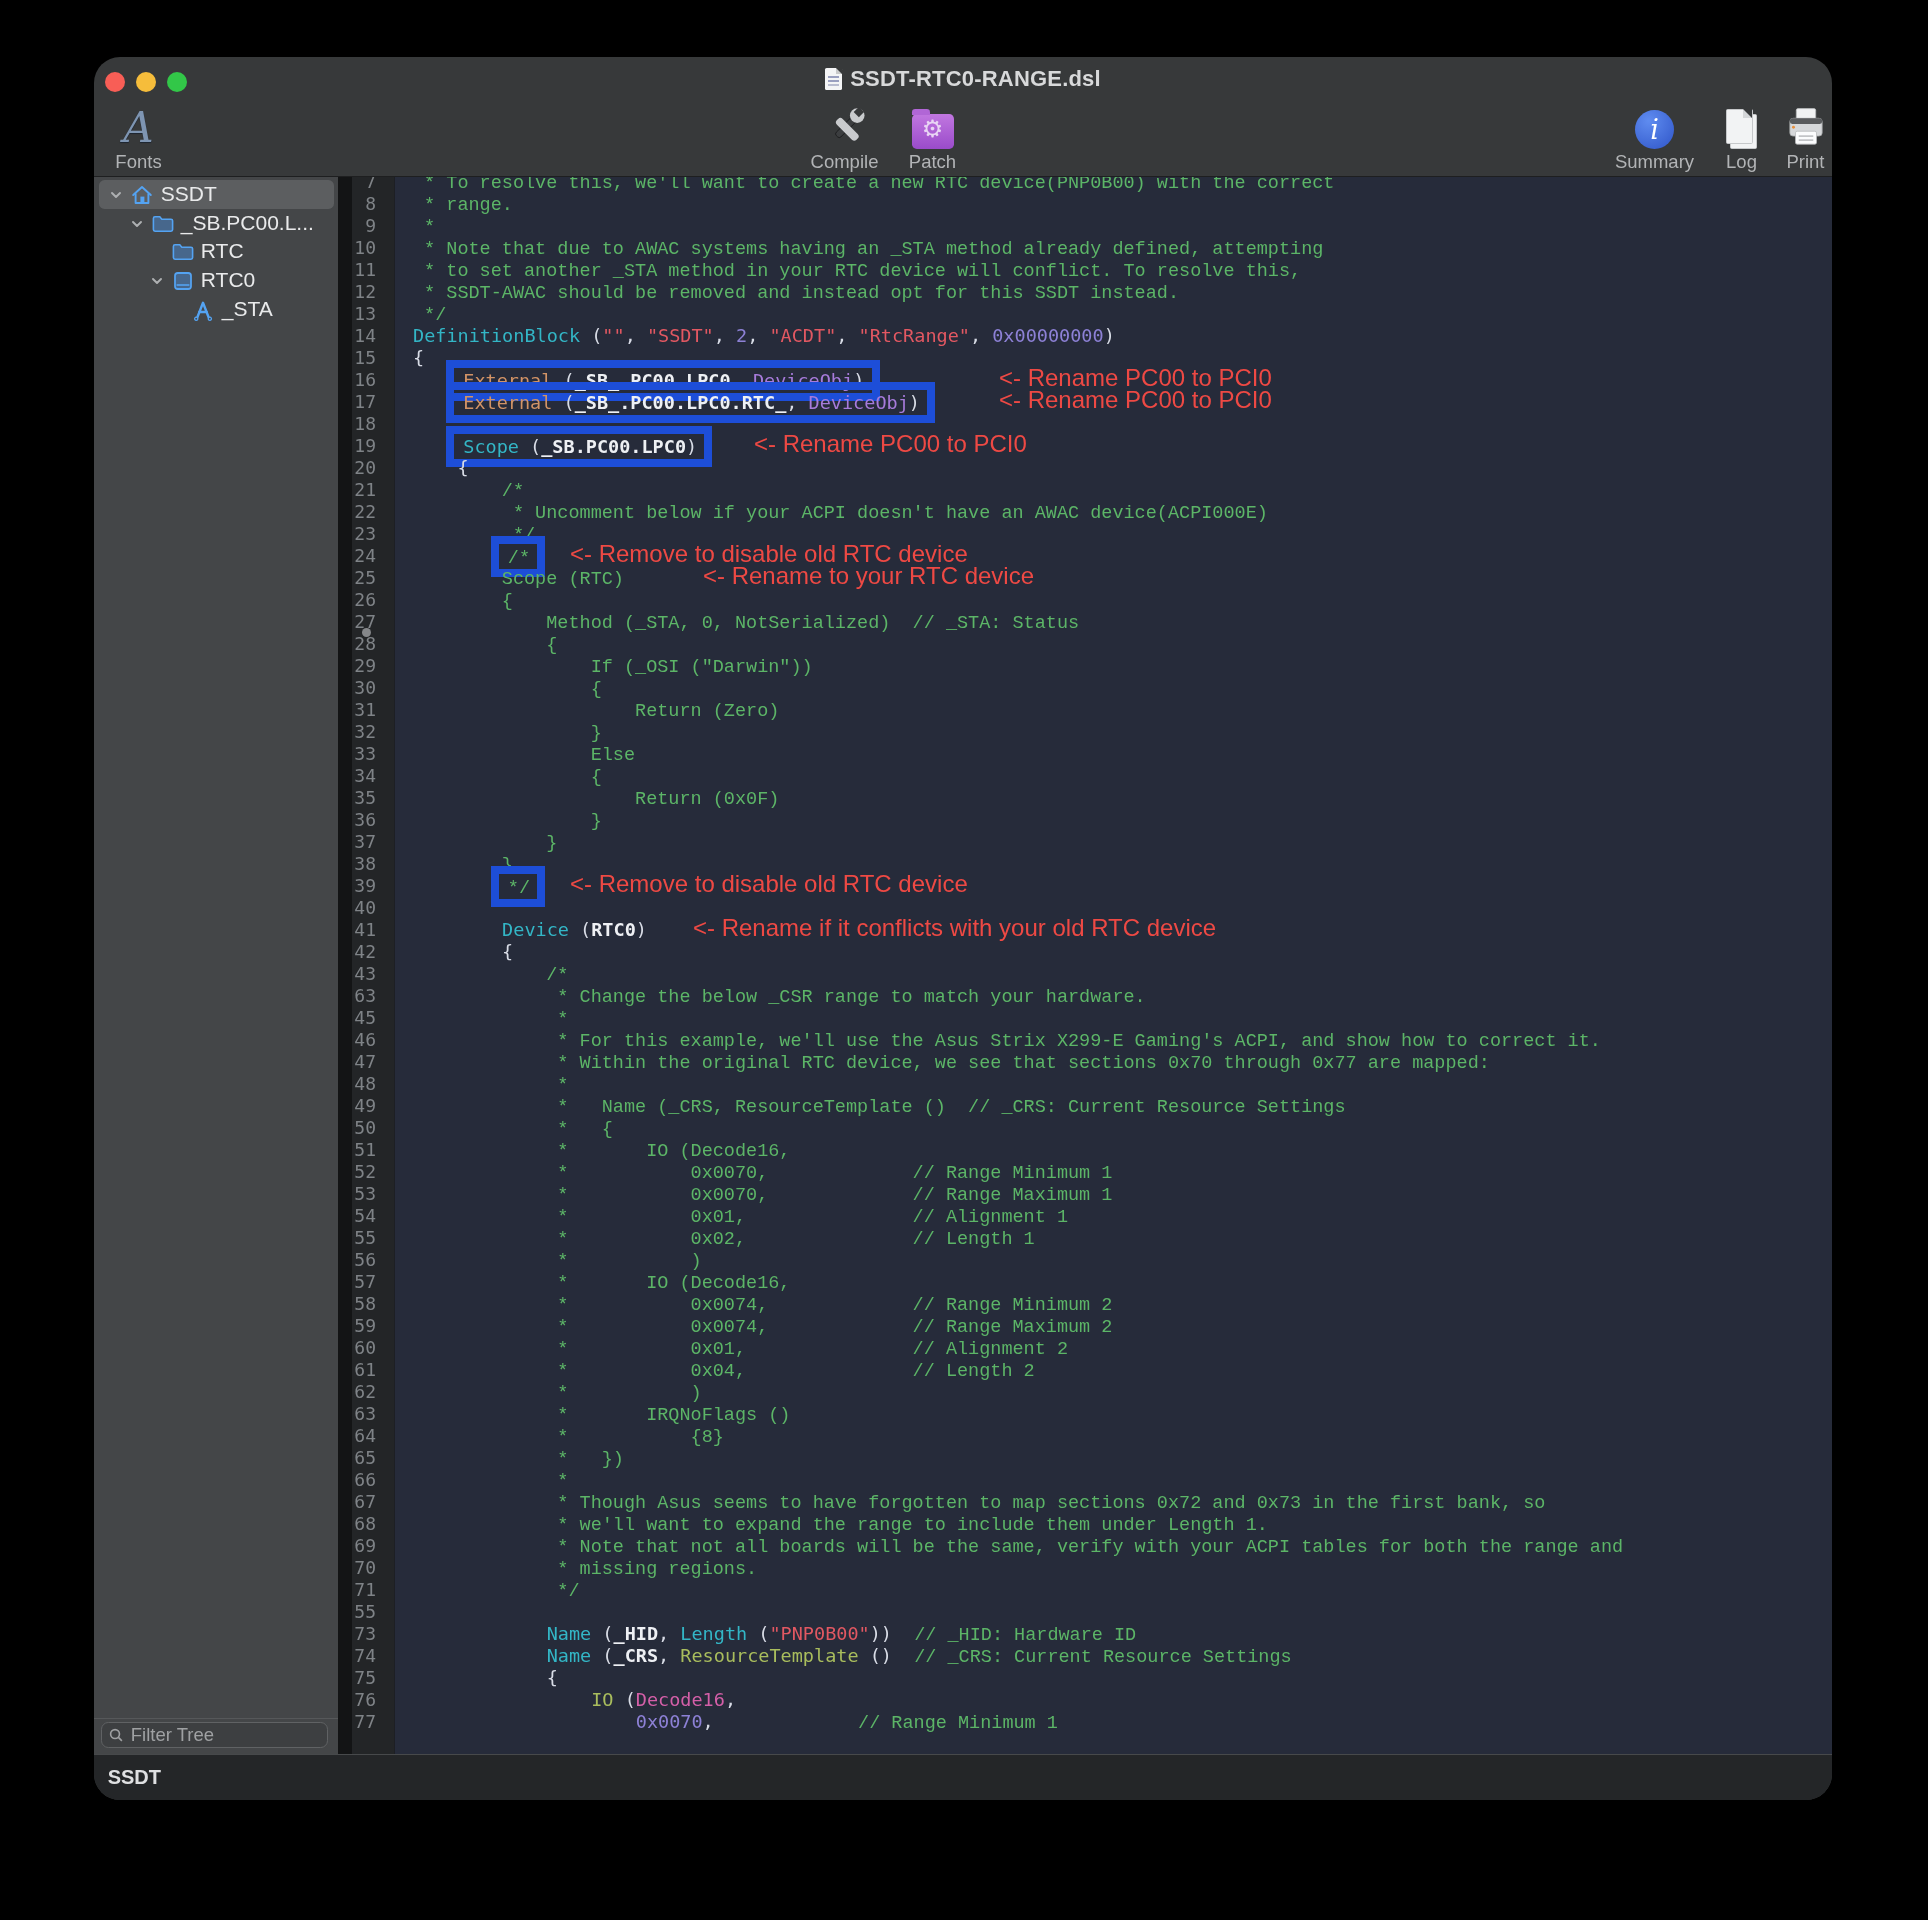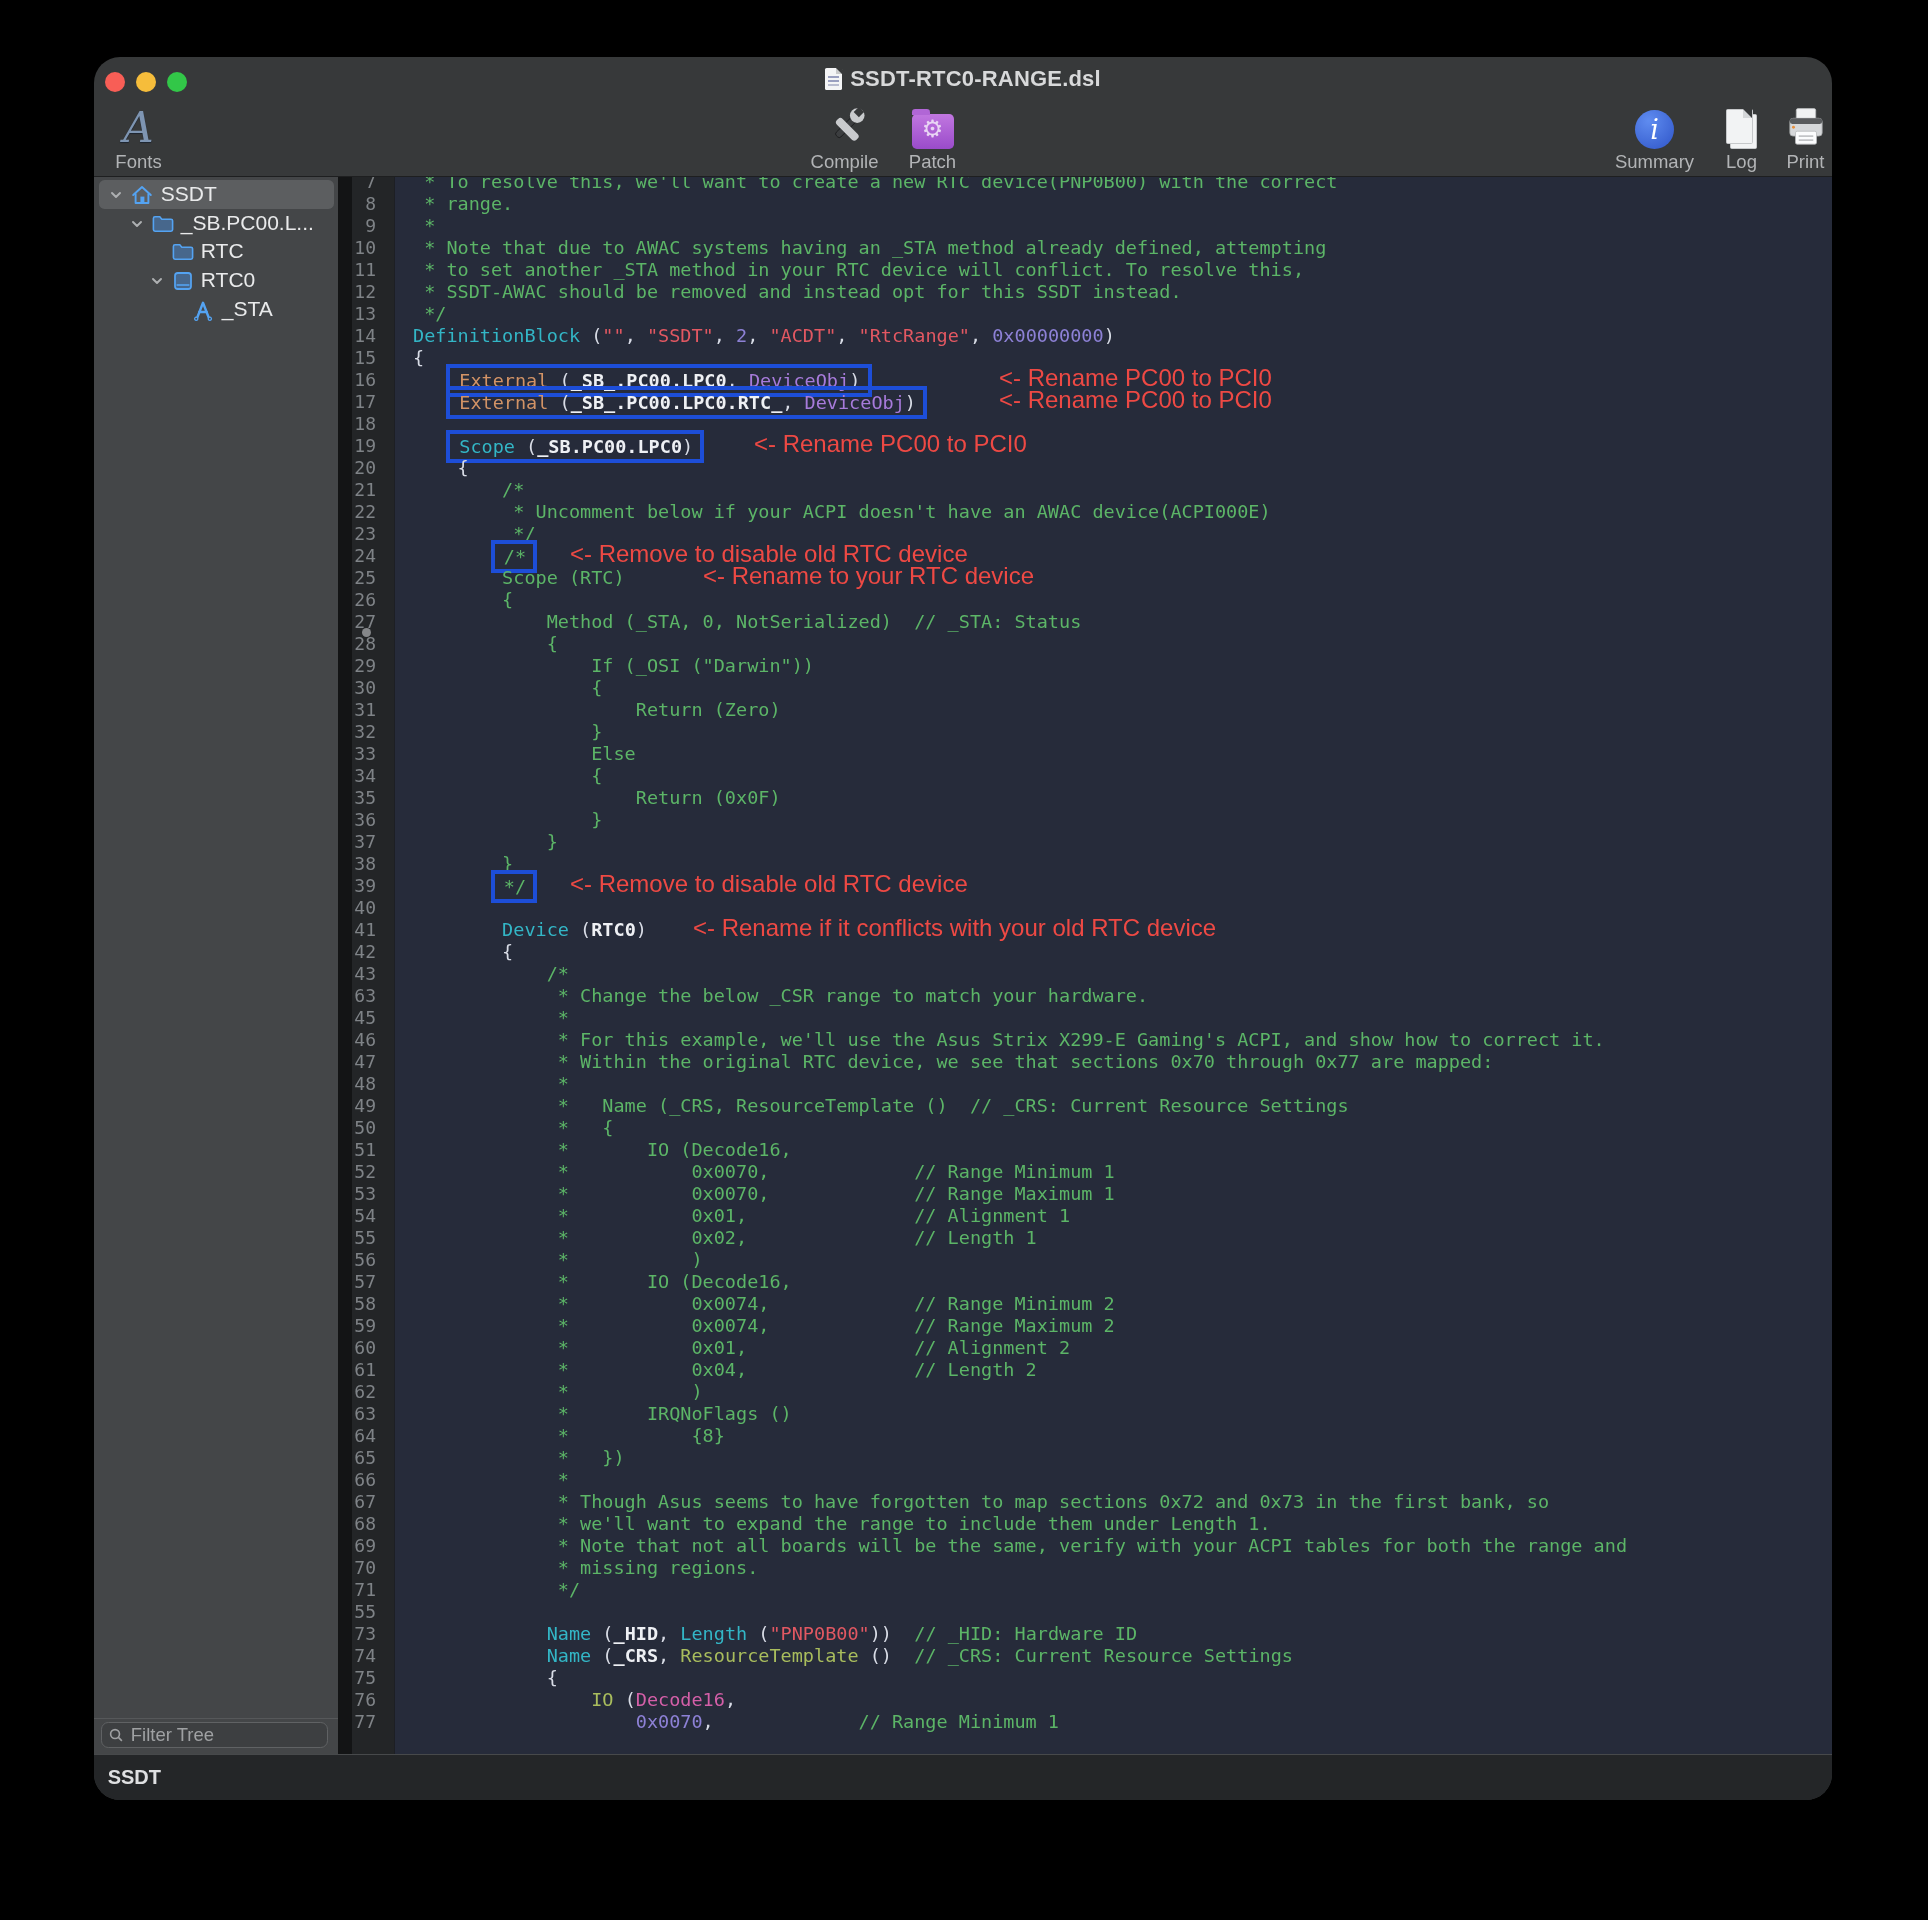--- a/index.html
+++ b/index.html
@@ -59,23 +59,23 @@
   .filterbox input{background:transparent;border:none;outline:none;color:#cfd1d3;font-size:18.5px;width:177px;
     font-family:"Liberation Sans",sans-serif;}
   .filterbox input::placeholder{color:#9fa1a3;}
   
   .rows{position:absolute;left:0;top:-5.6px;width:100%;}
   .row{position:relative;height:22px;line-height:22px;font-family:"DejaVu Sans Mono",monospace;
     font-size:18.5px;white-space:pre;}
   .ln{position:absolute;left:0;top:0;width:38px;text-align:right;color:#7f8387;font-size:18px;}
   .lc{position:absolute;left:75px;top:0;}
   .sw{color:#d8dce6;} .swb{color:#eef0f4;font-weight:bold;}
-  .sg{color:#5cb567;} .sc{color:#33b6c6;} .so{color:#d29366;} .sm{color:#a77bdb;}
+  .sg{color:#5cb567;font-family:Liberation Mono, monospace;} .sc{color:#33b6c6;} .so{color:#d29366;} .sm{color:#a77bdb;}
   .sr{color:#e25862;} .sn{color:#8d81d6;} .sy{color:#a9bd5d;} .sp{color:#d45fa8;}
-  .redbox{border:4px solid #1d4ed8;padding:1.6px 7.3px 2.4px 9px;margin-left:-11.3px;}
+  .redbox{border:8px solid #1d4ed8;padding:1.6px 7.3px 2.4px 9px;margin-left:-11.3px;}
   .ann{position:absolute;top:-2.4px;font-family:"Liberation Sans",sans-serif;font-size:24px;color:#ee4944;white-space:nowrap;}
   .dot{position:absolute;left:24px;top:451px;width:9px;height:9px;border-radius:50%;background:#85878a;}
   svg{display:block;}
 </style>
 </head>
 <body>
 
 <div class="window">
 
   <div class="titlebar">

